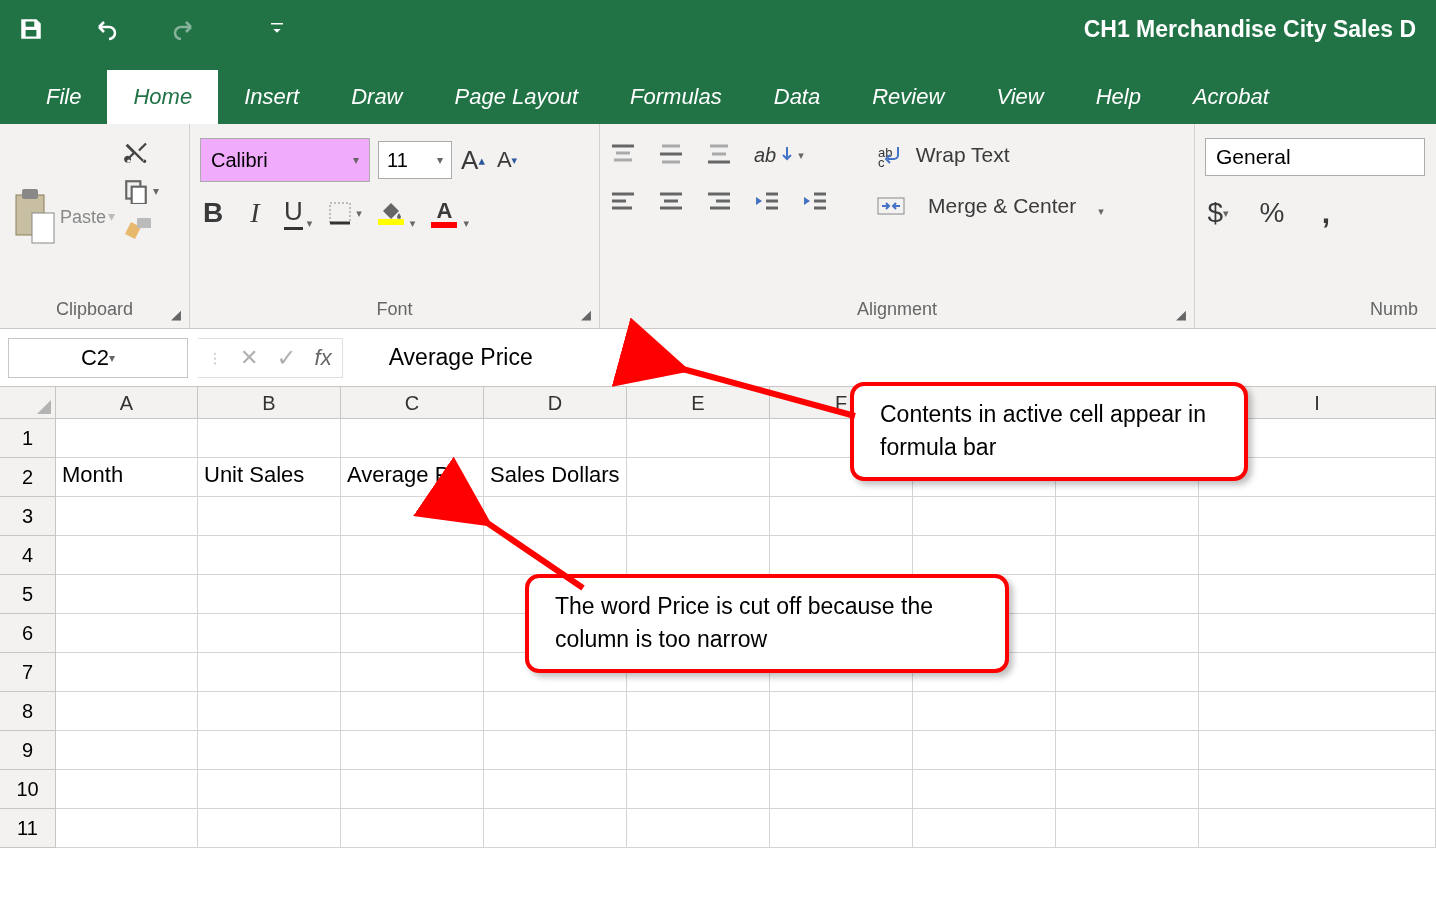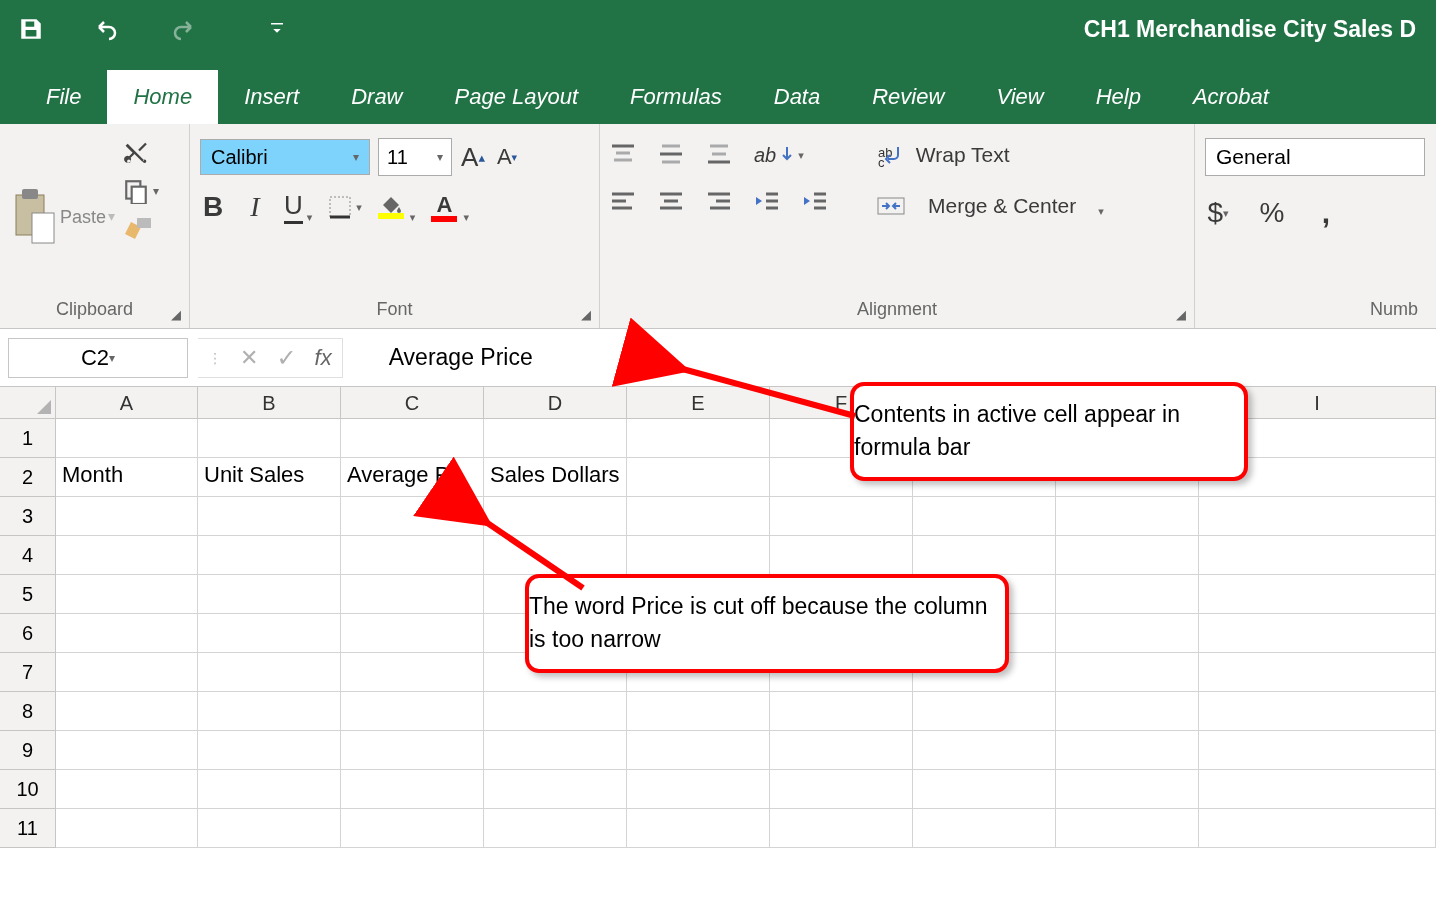--- a/index.html
+++ b/index.html
@@ -22,21 +22,21 @@
 .ribbon-group-body { flex: 1; display: flex; gap: 8px; }
 .ribbon-group-label { text-align: center; font-size: 18px; color: #666; padding-bottom: 4px; }
 .ribbon-launcher { position: absolute; bottom: 6px; right: 8px; font-size: 13px; color: #666; }
 
 .clip-left { display: flex; flex-direction: row; align-items: center; gap: 2px; }
 .clip-right { display: flex; flex-direction: column; gap: 12px; padding-top: 6px; }
 .paste-label { font-size: 18px; color: #888; margin-top: 4px; }
 
 .font-row1 { display: flex; gap: 8px; align-items: center; margin-bottom: 14px; }
 .font-row2 { display: flex; gap: 16px; align-items: center; }
-.font-select { width: 170px; height: 36px; border: 1px solid #ababab; background: #7dd3fc; display: flex; align-items: center; padding: 0 10px; font-size: 20px; justify-content: space-between; }
+.font-select { width: 170px; height: 44px; border: 1px solid #ababab; background: #f0abfc; display: flex; align-items: center; padding: 0 10px; font-size: 20px; justify-content: space-between; }
 .size-select { width: 74px; height: 38px; border: 1px solid #ababab; background: #fff; display: flex; align-items: center; padding: 0 8px; font-size: 20px; justify-content: space-between; }
 .dd-tri { font-size: 12px; color: #666; }
 
 .rib-btn { display: inline-flex; align-items: center; justify-content: center; min-width: 26px; height: 34px; font-size: 22px; color: #3a3a3a; }
 .underline-bar { border-bottom: 3px solid #333; }
 .yellow-bar { display:inline-block; width: 26px; height: 6px; background: #ffff00; margin-top: -2px;}
 .red-bar { display:inline-block; width: 26px; height: 6px; background: #ff0000; margin-top: -2px;}
 
 .align-col { display:flex; flex-direction:column; gap:12px; }
 .align-row1, .align-row2 { display:flex; gap:22px; align-items:center; }
@@ -59,21 +59,21 @@
 .select-all::after { content:""; position:absolute; right:4px; bottom:4px; border-style:solid; border-width: 0 0 14px 14px; border-color: transparent transparent #b3b3b3 transparent; }
 .col-h { background:#f3f2f1; border-right:1px solid #c8c6c4; border-bottom:1px solid #c8c6c4; text-align:center; font-size:20px; line-height:32px; color:#333; }
 .col-A { width: 142px; } .col-B { width: 143px; } .col-C { width: 143px; } .col-D { width: 143px; }
 .col-E { width: 143px; } .col-F { width: 143px; } .col-G { width: 143px; } .col-H { width: 143px; }
 
 .row { display:flex; height: 39px; }
 .row-h { width: 56px; background:#f3f2f1; border-right:1px solid #c8c6c4; border-bottom:1px solid #c8c6c4; text-align:center; font-size:20px; line-height:39px; }
 .cell { border-right:1px solid #d4d4d4; border-bottom:1px solid #d4d4d4; font-size:22px; padding: 4px 6px; overflow:hidden; white-space:nowrap; }
 
 
-.callout { position:absolute; background:#fff; border:4px solid #ff0000; border-radius:14px; padding:12px 0; font-size:23px; line-height:1.45; box-shadow: 4px 4px 6px rgba(0,0,0,0.25); }
+.callout { position:absolute; background:#fff; border:4px solid #ff0000; border-radius:14px; padding:12px 26px; font-size:23px; line-height:1.45; box-shadow: 4px 4px 6px rgba(0,0,0,0.25); }
 .arrow { position:absolute; }
 .arrow svg { overflow: visible; }
 
 svg { display:block; }
 </style>
 </head>
 <body>
 
 <div class="title-bar">
   <div class="qat">

